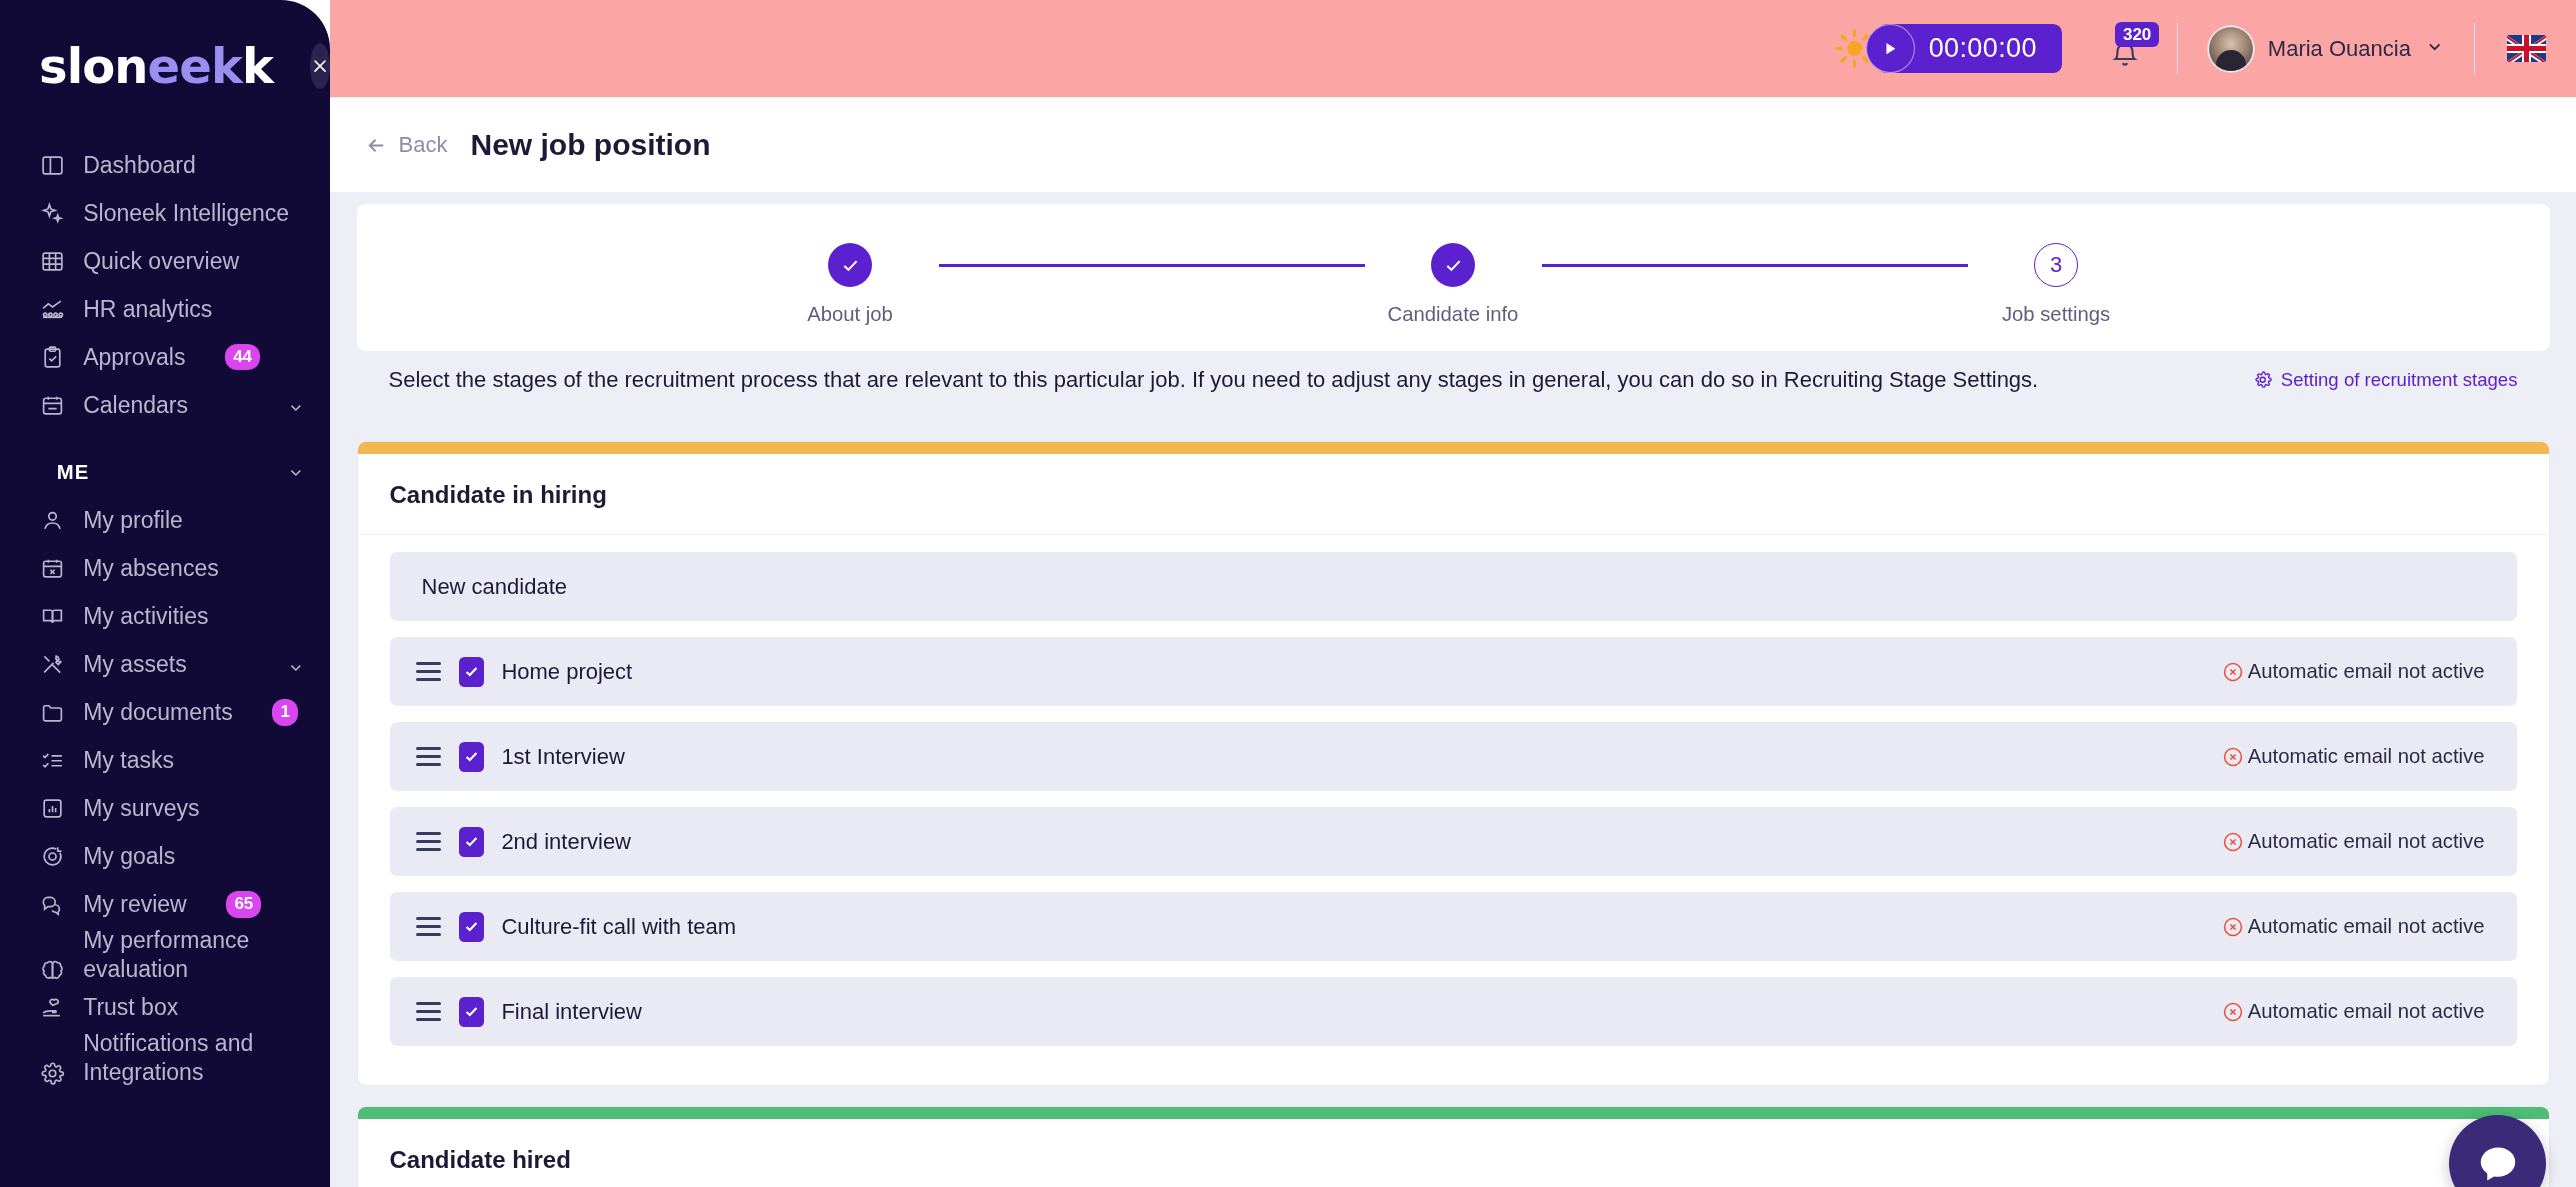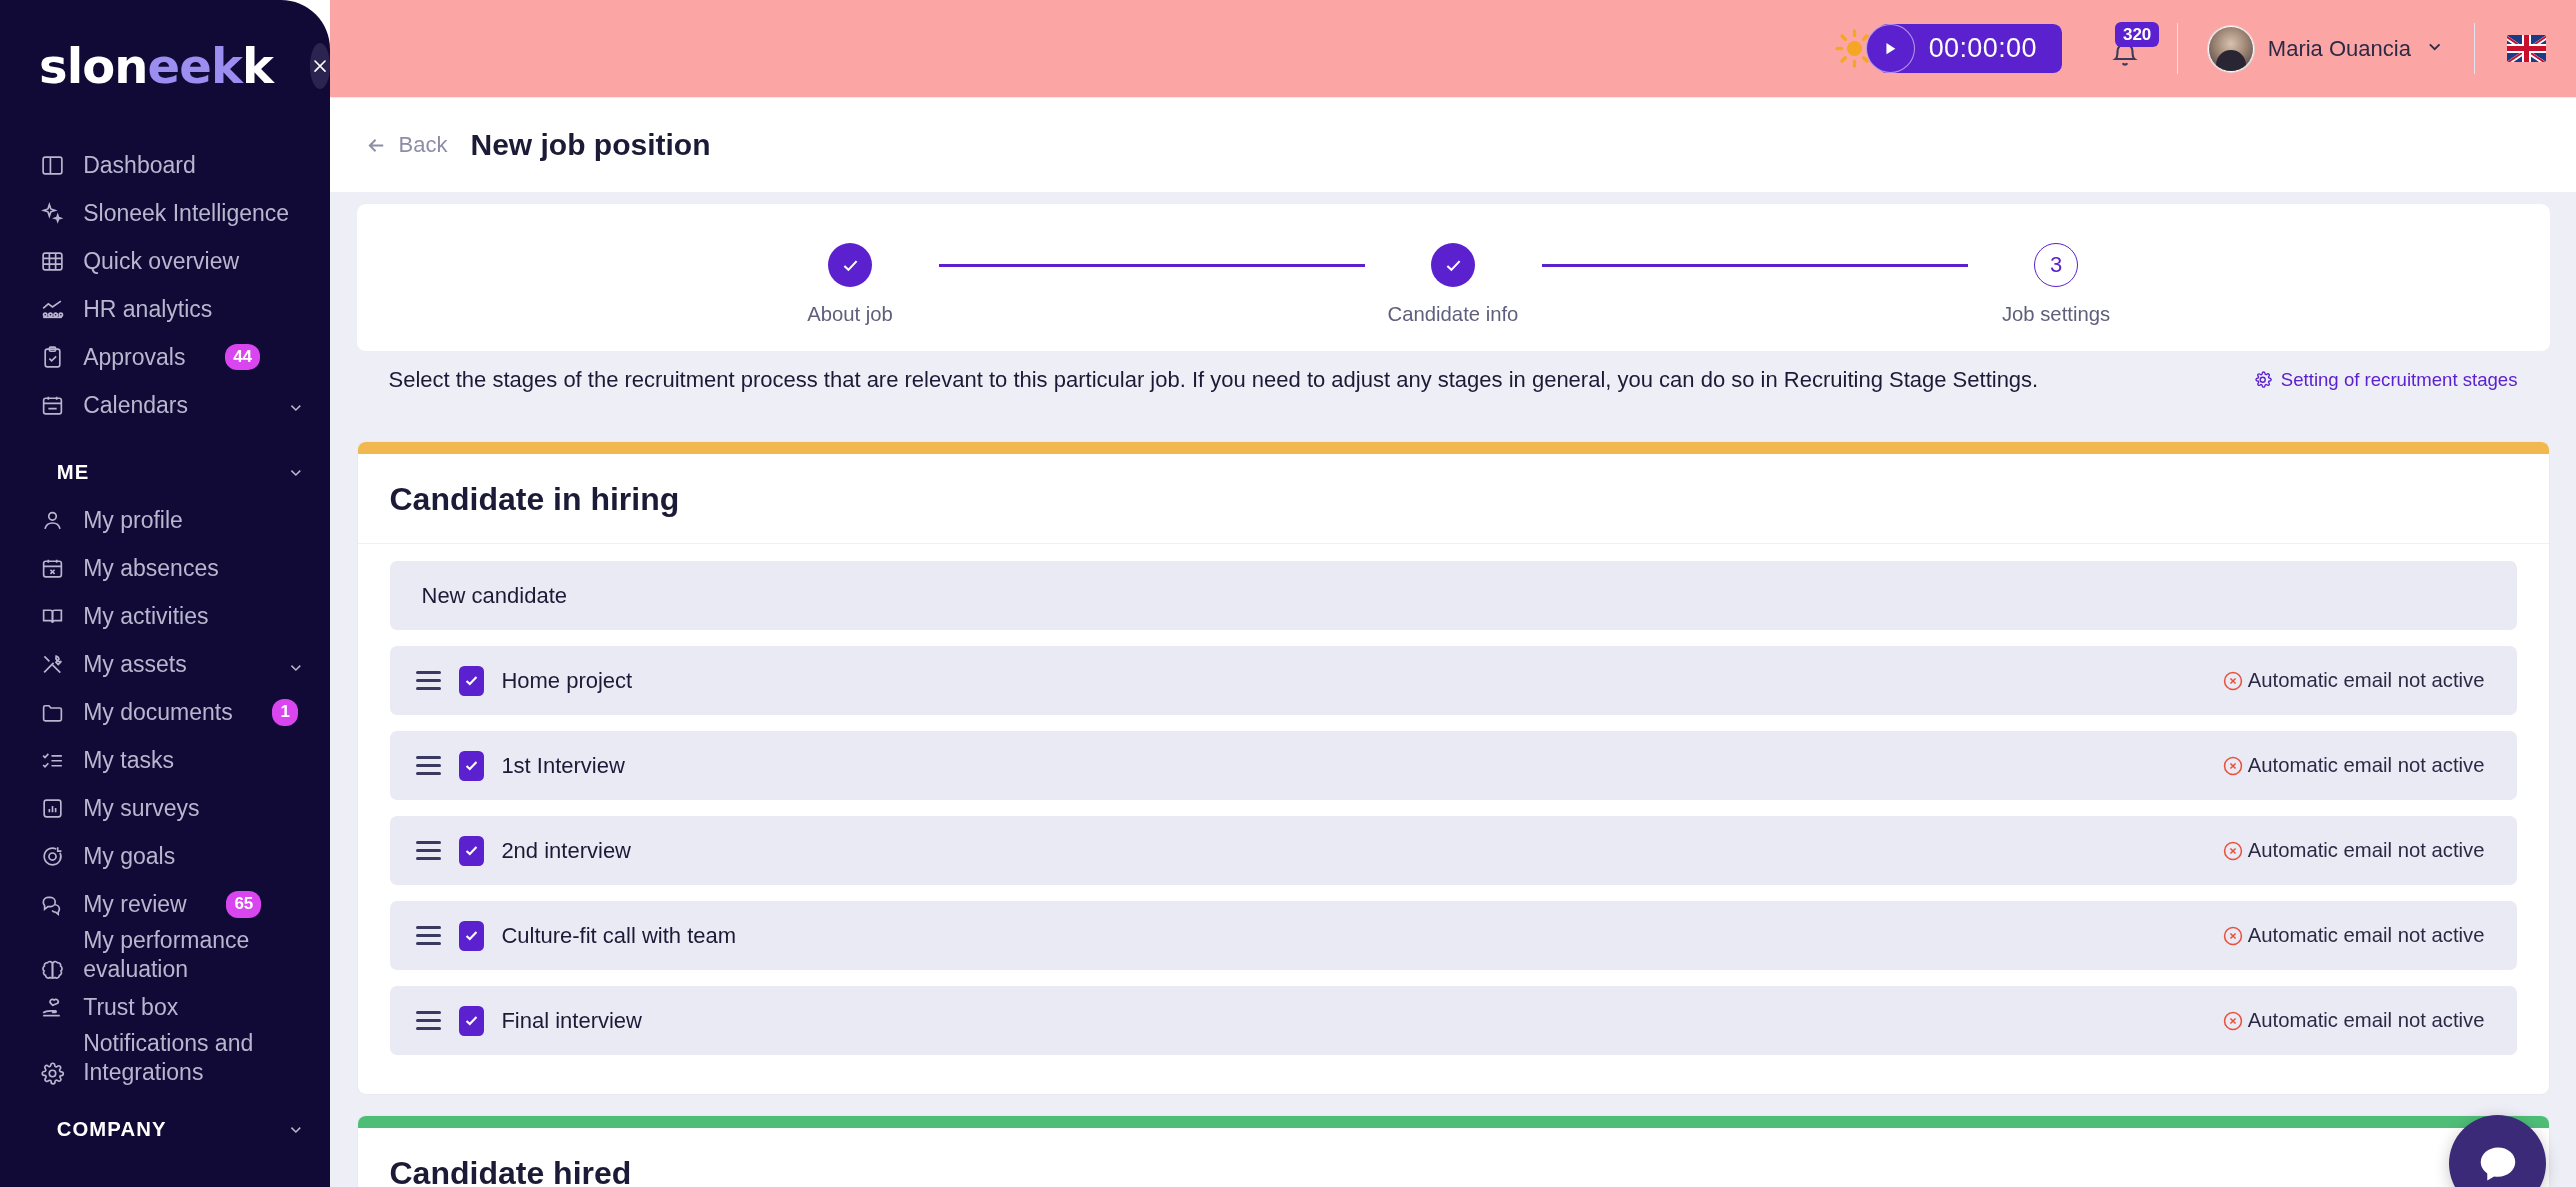--- a/index.html
+++ b/index.html
@@ -184,21 +184,21 @@
   .settings-link svg { width:19.4px; height:19.4px; stroke:#5B21CF; fill:none; stroke-width:1.7; }
 
   
   .stage-card {
     background:#ffffff; border-radius: 8.8px;
     margin-top: 19.4px; overflow: hidden;
     border: 0.9px solid #e9e9f2;
   }
   .stage-topbar { height: 12.4px; width:100%; }
   .stage-card-title {
-    font-size: 32px; font-weight:700; color:#1c1b37;
+    font-size: 24px; font-weight:700; color:#1c1b37;
     padding: 26.5px 32px 25px 32px;
     border-bottom: 0.9px solid #efeff6;
   }
   .stage-list { padding: 17.7px 32px 23px 32px; }
   .stage-row {
     display:flex; align-items:center;
     background:#EAEAF5; border-radius: 7px;
     height: 69px; margin-bottom: 16px;
     padding: 0 32px 0 26.5px;
   }
@@ -444,30 +444,20 @@
       <div class="nav-item two-line">
         <span class="ico">
             <svg viewBox="0 0 24 24">
               <circle cx="12" cy="12" r="3.1"></circle>
               <path d="M19.2 14.6a1.5 1.5 0 0 0 .3 1.6l.1.1a1.8 1.8 0 1 1-2.6 2.6l-.1-.1a1.5 1.5 0 0 0-1.6-.3 1.5 1.5 0 0 0-.9 1.4v.2a1.8 1.8 0 1 1-3.7 0v-.1a1.5 1.5 0 0 0-1-1.4 1.5 1.5 0 0 0-1.6.3l-.1.1a1.8 1.8 0 1 1-2.6-2.6l.1-.1a1.5 1.5 0 0 0 .3-1.6 1.5 1.5 0 0 0-1.4-.9H4a1.8 1.8 0 1 1 0-3.7h.1a1.5 1.5 0 0 0 1.4-1 1.5 1.5 0 0 0-.3-1.6l-.1-.1a1.8 1.8 0 1 1 2.6-2.6l.1.1a1.5 1.5 0 0 0 1.6.3h.1a1.5 1.5 0 0 0 .9-1.4V4a1.8 1.8 0 1 1 3.7 0v.1a1.5 1.5 0 0 0 .9 1.4 1.5 1.5 0 0 0 1.6-.3l.1-.1a1.8 1.8 0 1 1 2.6 2.6l-.1.1a1.5 1.5 0 0 0-.3 1.6v.1a1.5 1.5 0 0 0 1.4.9h.2a1.8 1.8 0 1 1 0 3.7h-.1a1.5 1.5 0 0 0-1.4.9Z"></path>
             </svg>
           </span>
         <span class="nav-label wrap">Notifications and Integrations</span>
       </div>
 
-      <div class="nav-section">
-        <span class="ico"><svg viewBox="0 0 24 24">
-              <rect x="6" y="3" width="12" height="18" rx="1.6"></rect>
-              <path d="M9.5 7h.01M14.2 7h.01M9.5 11h.01M14.2 11h.01M10.8 21v-3.4h2.4V21"></path>
-            </svg></span>
-        <span>COMPANY</span>
-        <span class="chev"><svg viewBox="0 0 24 24">
-              <path d="M6 9l6 6 6-6"></path>
-            </svg></span>
-      </div>
     </nav>
   </aside>
 
   <main class="main">
 
     <header class="topbar">
       <span class="sun-icon">
         <svg viewBox="0 0 24 24" width="41" height="41">
             <circle cx="12" cy="12" r="4.4" fill="#F5A623"></circle>
             <g stroke="#F5A623" stroke-width="2" stroke-linecap="round">

